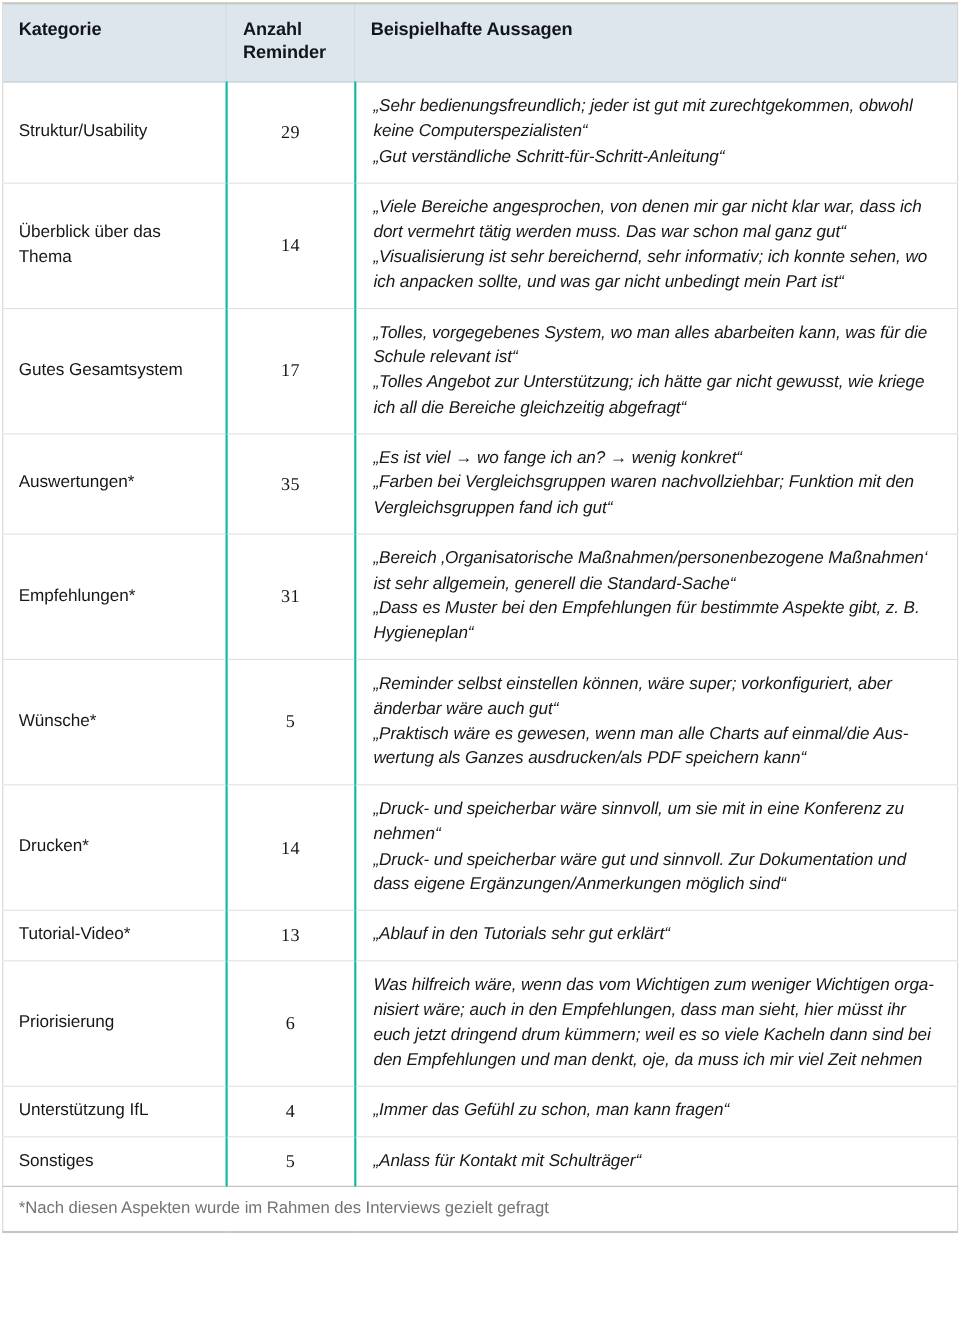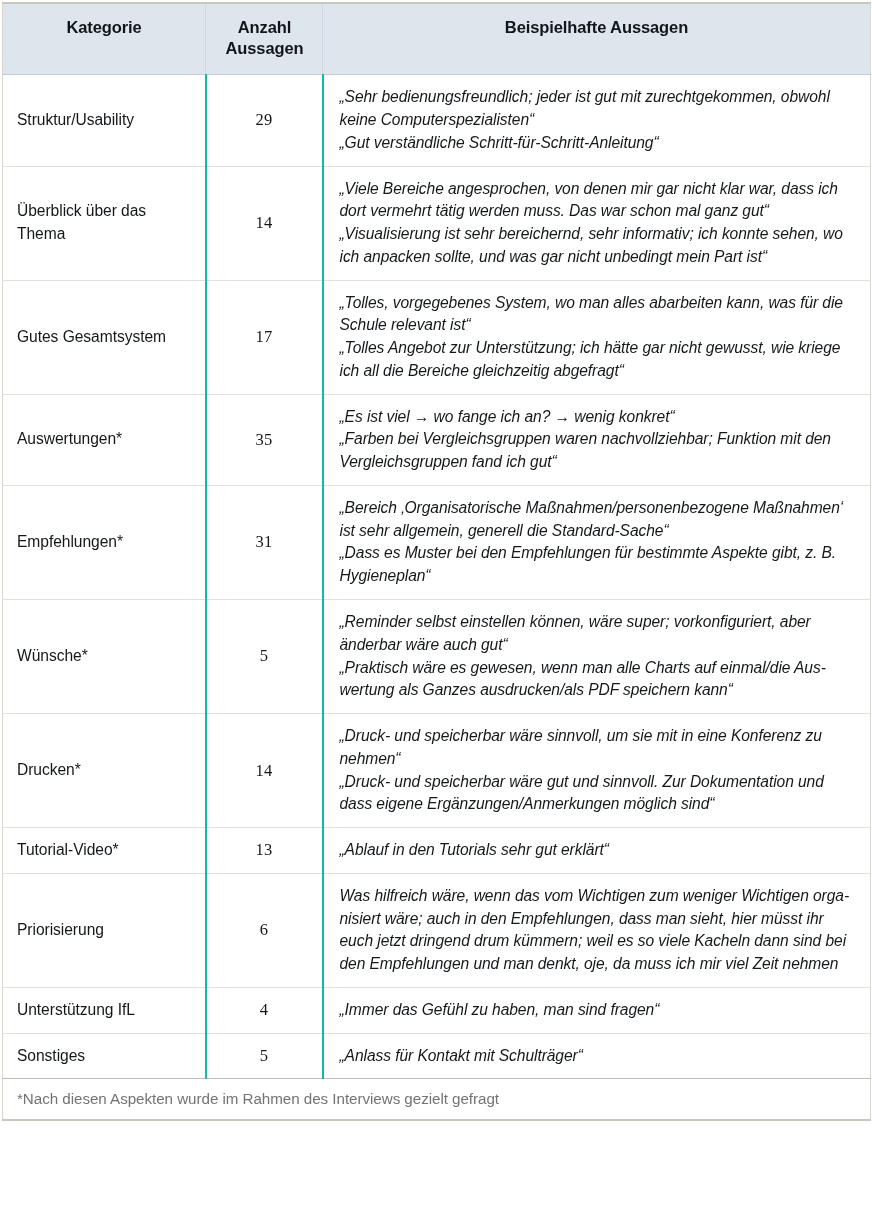--- a/index.html
+++ b/index.html
@@ -30,21 +30,21 @@
   col.c-kat { width: 203px; }
   col.c-anz { width: 117px; }
   col.c-bsp { width: 548px; }
 
   thead th {
     background: #dee6ed;
     color: #12161a;
     font-weight: bold;
     font-size: 16.5px;
     letter-spacing: -0.1px;
-    text-align: center;
+    text-align: left;
     vertical-align: top;
     padding: 13px 14px 15px 14px;
     line-height: 1.28;
     border-right: 1px solid #cfd8e0;
     font-stretch: condensed;
     margin-top: 16px;
   }
   thead th:last-child { border-right: none; }
   thead th.th-anz { padding-left: 15px; }
   thead tr { border-bottom: 1px solid #c4ccd3; }
@@ -96,21 +96,21 @@
 <div class="table-wrap">
   <table class="data-table">
     <colgroup>
       <col class="c-kat">
       <col class="c-anz">
       <col class="c-bsp">
     </colgroup>
     <thead>
       <tr>
         <th class="th-kat">Kategorie</th>
-        <th class="th-anz"><span>Anzahl</span><br><span>Aussagen</span></th>
+        <th class="th-anz"><span>Anzahl</span><br><span>Reminder</span></th>
         <th class="th-bsp">Beispielhafte Aussagen</th>
       </tr>
     </thead>
     <tbody>
       <tr>
         <td class="cat">Struktur/Usability</td>
         <td class="num">29</td>
         <td class="ex">
             <span class="q">„Sehr bedienungsfreundlich; jeder ist gut mit zurechtgekommen, obwohl keine Computerspezialisten“
 „Gut verständliche Schritt-für-Schritt-Anleitung“</span>
@@ -175,21 +175,21 @@
         <td class="cat">Priorisierung</td>
         <td class="num">6</td>
         <td class="ex">
             <span class="q">Was hilfreich wäre, wenn das vom Wichtigen zum weniger Wichtigen orga-nisiert wäre; auch in den Empfehlungen, dass man sieht, hier müsst ihr euch jetzt dringend drum kümmern; weil es so viele Kacheln dann sind bei den Empfehlungen und man denkt, oje, da muss ich mir viel Zeit nehmen</span>
           </td>
       </tr>
       <tr>
         <td class="cat">Unterstützung IfL</td>
         <td class="num">4</td>
         <td class="ex">
-            <span class="q">„Immer das Gefühl zu haben, man sind fragen“</span>
+            <span class="q">„Immer das Gefühl zu schon, man kann fragen“</span>
           </td>
       </tr>
       <tr>
         <td class="cat">Sonstiges</td>
         <td class="num">5</td>
         <td class="ex">
             <span class="q">„Anlass für Kontakt mit Schulträger“</span>
           </td>
       </tr>
     </tbody>

